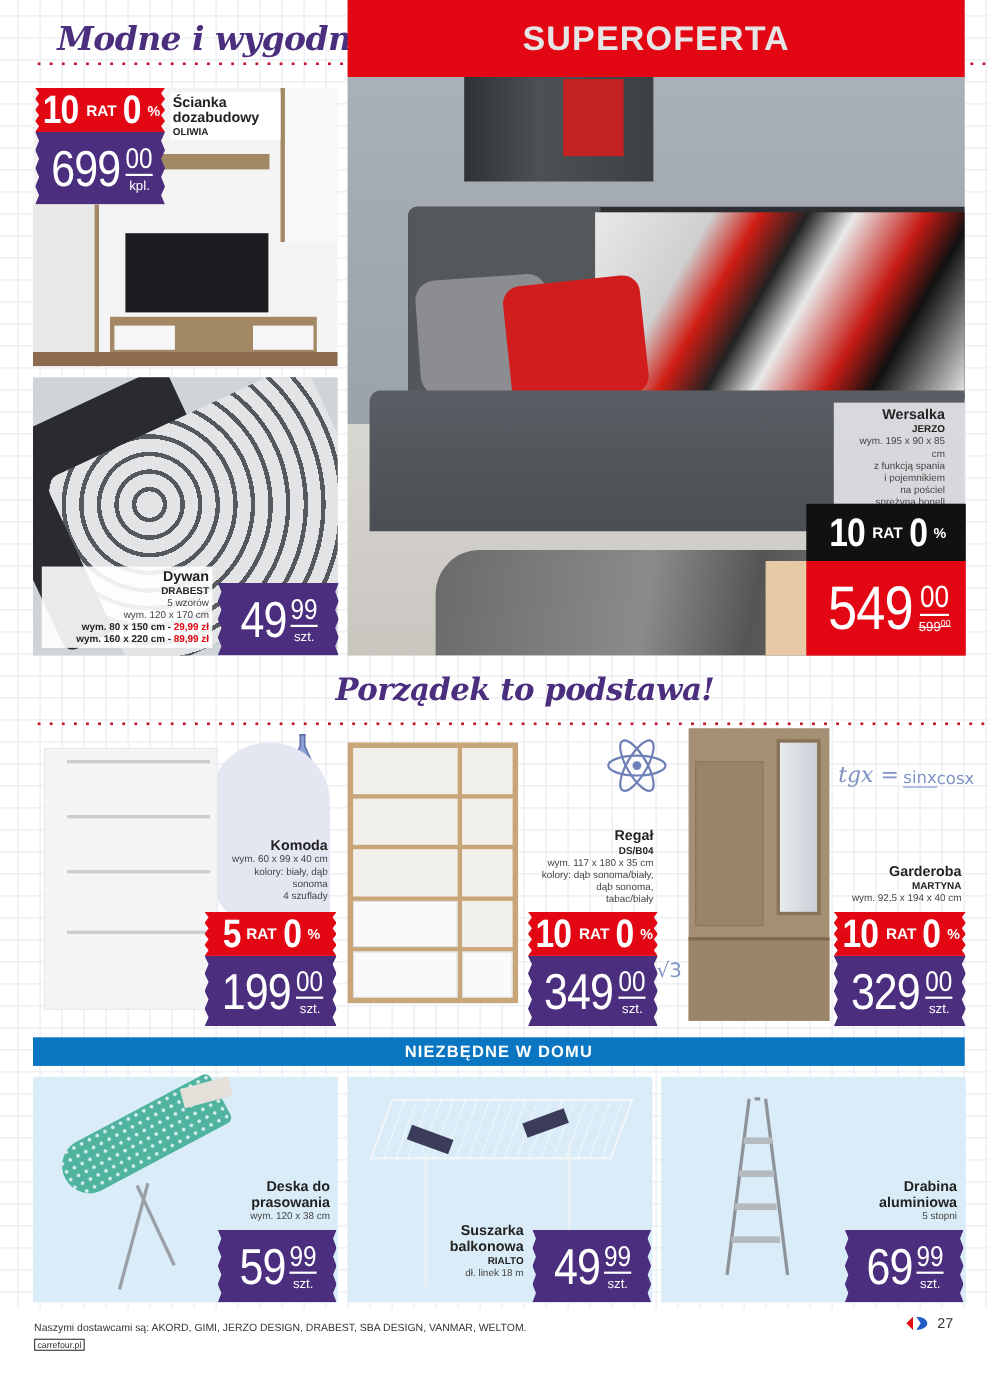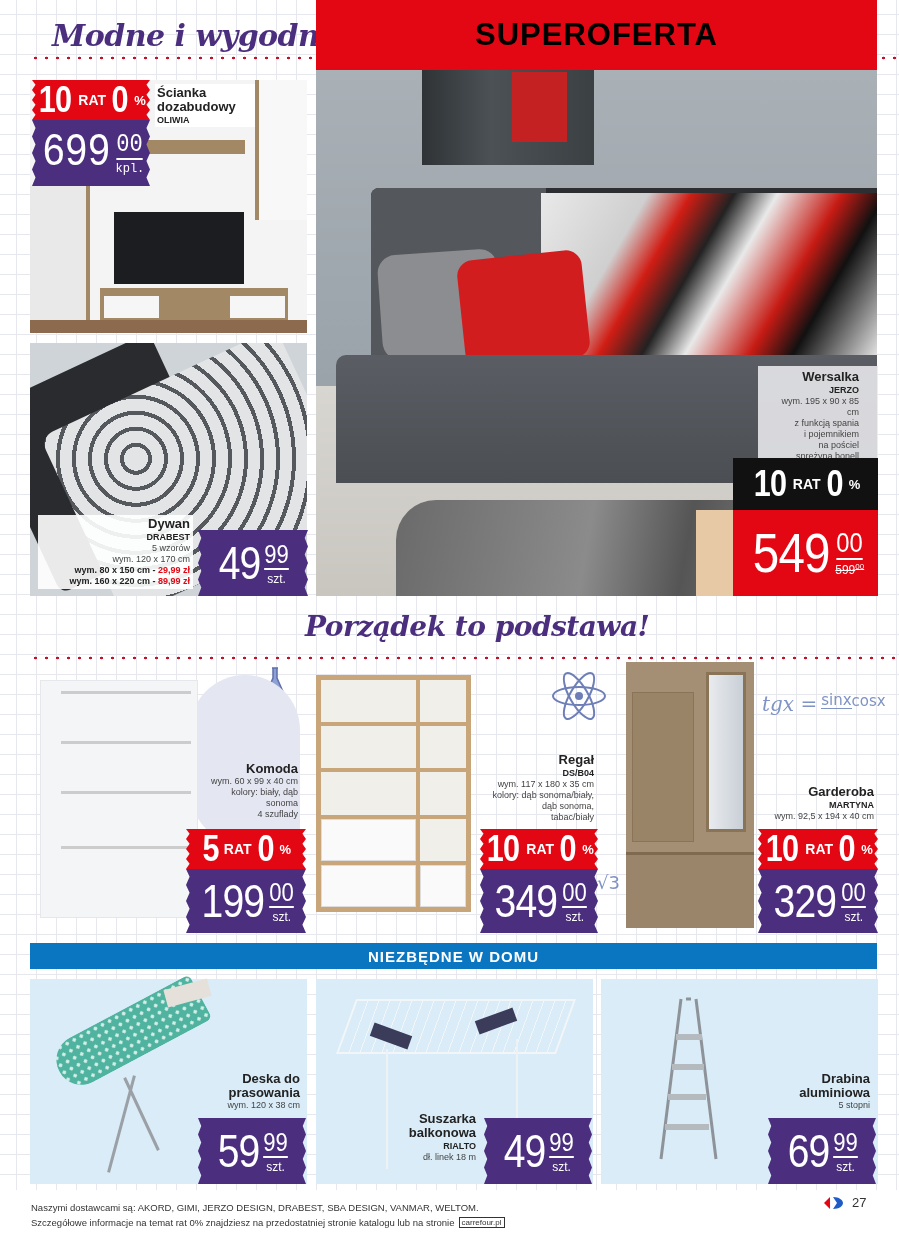--- a/index.html
+++ b/index.html
@@ -32,21 +32,21 @@
 .blue-tile{position:absolute;background:#d9ecf7}
 </style>
 </head>
 <body>
 
 <div class="abs script" style="left:52px;top:18px;font-size:30px;">Modne i wygodne!</div>
 <div class="dots" style="left:30px;top:56px;width:285px"></div>
 <div class="dots" style="left:878px;top:56px;width:20px"></div>
 
 <div class="abs" style="left:316px;top:0;width:561px;height:70px;background:#e30613;display:flex;align-items:center;justify-content:center;">
-  <span class="cond" style="color:#000000;font-weight:bold;font-size:31px;letter-spacing:1px;">SUPEROFERTA</span>
+  <span class="cond" style="color:#e5e5e5;font-weight:bold;font-size:31px;letter-spacing:1px;">SUPEROFERTA</span>
 </div>
 
 <div class="photo" style="left:316px;top:70px;width:561px;height:526px;background:linear-gradient(#a9b0b6 0,#9aa3aa 60%,#d8d6d1 60%,#c9c6c0 100%);">
 
   <div class="abs" style="left:106px;top:0;width:172px;height:95px;background:linear-gradient(90deg,#2f3336,#4b5155 40%,#3b4043);">
     <div class="abs" style="left:90px;top:2px;width:55px;height:70px;background:#c42222;"></div>
   </div>
 
   <div class="abs" style="left:55px;top:118px;width:506px;height:175px;background:#2d2e31;border-radius:8px 0 0 0;">
     <div class="abs" style="left:0;top:0;width:175px;height:175px;background:#54575c;border-radius:8px 0 0 0"></div>
@@ -94,21 +94,21 @@
   <div class="abs" style="left:74px;top:216px;width:55px;height:22px;background:#f6f6f6"></div>
   <div class="abs" style="left:200px;top:216px;width:55px;height:22px;background:#f6f6f6"></div>
   <div class="abs" style="left:0;top:240px;width:277px;height:13px;background:#8b6a4d"></div>
 </div>
 <div class="rat zig" style="left:32px;top:80px;width:118px;height:40px;">
   <span class="n">10</span>
   <span class="r">RAT</span>
   <span class="z">0</span>
     <span class="p">%</span>
 </div>
-<div class="price zig" style="left:32px;top:120px;width:118px;height:66px;font-family:Liberation Mono, monospace;">
+<div class="price zig" style="left:32px;top:120px;width:118px;height:66px;">
   <span class="int">699</span>
   <span class="dec">
       <span class="cents">00</span>
       <span class="unit">kpl.</span>
     </span>
 </div>
 <div class="abs cond" style="left:155px;top:84px;width:100px;background:#fff;padding:2px;">
   <div style="font-weight:bold;font-size:13px;line-height:14px;color:#222">Ścianka dozabudowy</div>
   <div style="font-weight:bold;font-size:9px;color:#222;margin-top:1px">OLIWIA</div>
 </div>
@@ -144,21 +144,21 @@
 <div class="abs" style="left:550px;top:670px;width:58px;height:52px;">
   <svg width="58" height="52" viewBox="0 0 58 52">
       <g fill="none" stroke="#6e7fb8" stroke-width="2">
         <ellipse cx="29" cy="26" rx="26" ry="9"></ellipse>
         <ellipse cx="29" cy="26" rx="26" ry="9" transform="rotate(60 29 26)"></ellipse>
         <ellipse cx="29" cy="26" rx="26" ry="9" transform="rotate(-60 29 26)"></ellipse>
       </g>
       <circle cx="29" cy="26" r="4" fill="#6e7fb8"></circle>
     </svg>
 </div>
-<div class="abs" style="left:762px;top:692px;color:#7f93c4;font-family:'DejaVu Serif',serif;font-style:italic;display:flex;align-items:flex-start;gap:4px;">
+<div class="abs" style="left:762px;top:692px;color:#7f93c4;font-family:'DejaVu Serif',serif;font-style:italic;display:flex;align-items:flex-end;gap:4px;">
   <span style="font-size:20px">tgx =</span>
   <span style="display:flex;flex-direction:row;align-items:center;font-style:normal;font-family:'DejaVu Sans',sans-serif;font-size:15px;line-height:16px">
     <span style="border-bottom:1.5px solid #7f93c4">sinx</span>
     <span>cosx</span>
   </span>
 </div>
 <div class="abs" style="left:597px;top:872px;color:#7f93c4;font-size:18px">√3</div>
 <div class="abs" style="left:190px;top:675px;width:110px;height:170px;background:#e4e6f2;border-radius:60px 60px 0 60px;"></div>
 
 <div class="abs" style="left:40px;top:680px;width:158px;height:238px;background:#f4f5f7;border:1px solid #e5e7ea;">
@@ -311,21 +311,20 @@
   <span class="int">69</span>
   <span class="dec">
       <span class="cents">99</span>
       <span class="unit">szt.</span>
     </span>
 </div>
 
 <div class="abs" style="left:0;top:1190px;width:899px;height:60px;background:#fff;"></div>
 <div class="abs cond" style="left:31px;top:1202px;font-size:9.5px;color:#333">Naszymi dostawcami są: AKORD, GIMI, JERZO DESIGN, DRABEST, SBA DESIGN, VANMAR, WELTOM.</div>
 <div class="abs cond" style="left:31px;top:1217px;font-size:9.5px;color:#333;display:flex;align-items:center;gap:4px;">
-  <span>Szczegółowe informacje na temat rat 0% znajdziesz na przedostatniej stronie katalogu lub na stronie</span>
   <span style="border:1px solid #333;padding:0 2px;font-size:8px">carrefour.pl</span>
 </div>
 <div class="abs" style="left:823px;top:1195px;width:22px;height:14px;">
   <svg width="22" height="14" viewBox="0 0 22 14">
       <path d="M7 1 L1 7 L7 13 Z" fill="#e30613"></path>
       <path d="M10 1 C16 1 20 4 20 7 C20 10 16 13 10 13 L14 7 Z" fill="#1e5bc6"></path>
     </svg>
 </div>
 <div class="abs cond" style="left:852px;top:1195px;font-size:13px;color:#333">27</div>
 

